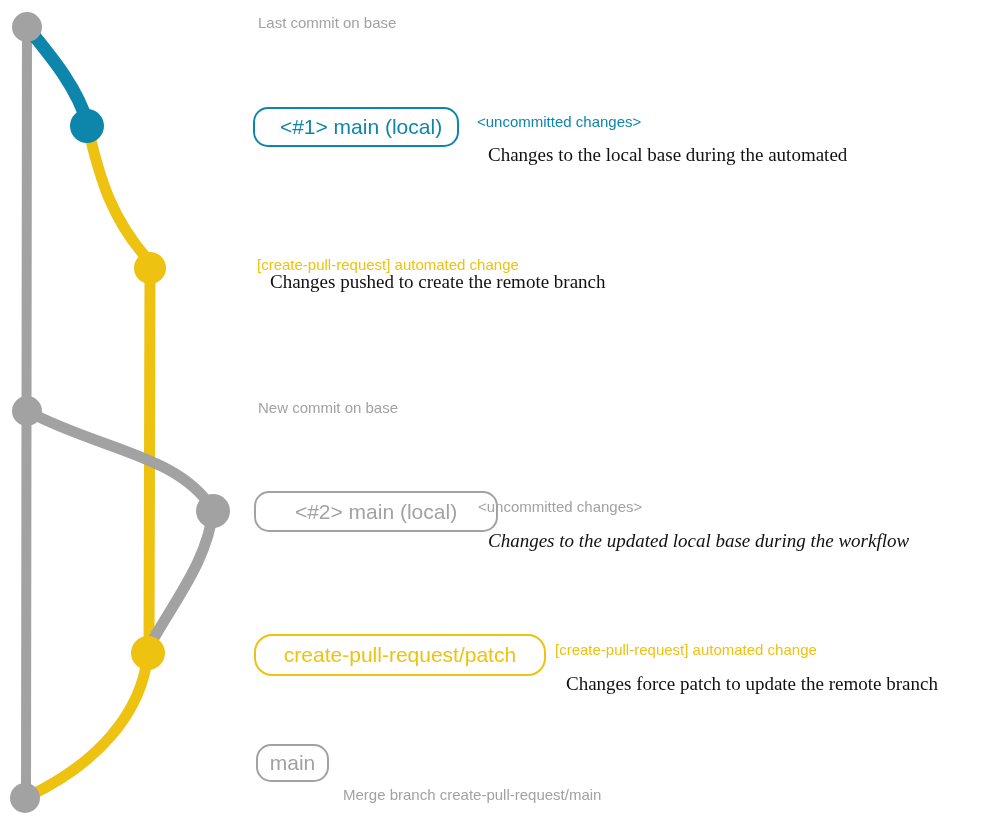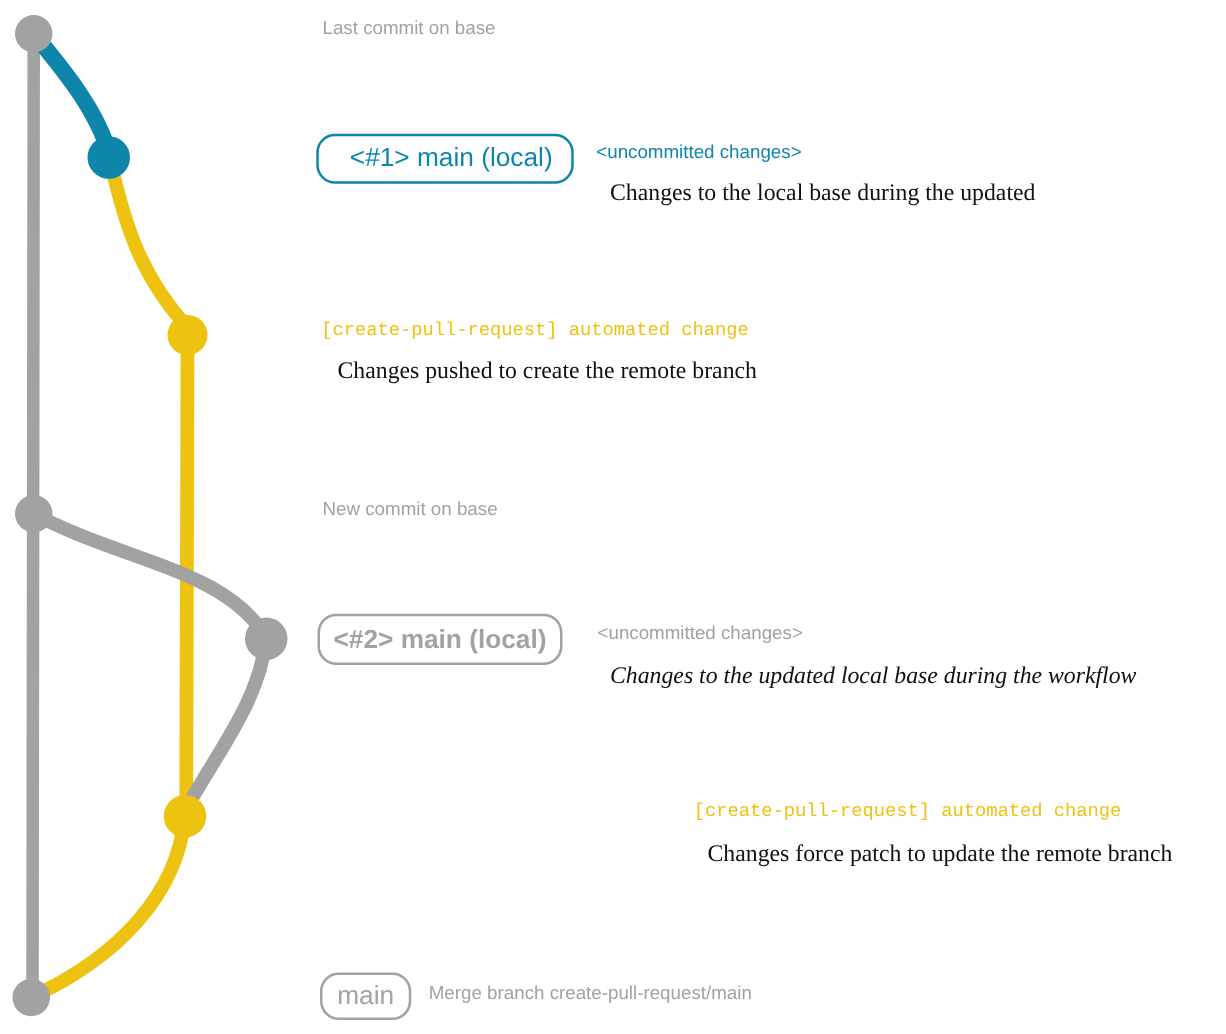--- a/index.html
+++ b/index.html
@@ -28,21 +28,21 @@
 
   .lbl {
     position: absolute;
     font-size: 15px;
     line-height: 1.15;
     white-space: nowrap;
     font-family: "Liberation Sans", sans-serif;
   }
   .lbl.gray   { color: var(--c-gray); }
   .lbl.blue   { color: var(--c-blue); }
-  .lbl.yellow { color: var(--c-yellow); font-family: Liberation Mono, monospace; }
+  .lbl.yellow { color: var(--c-yellow); }
 
   .note {
     position: absolute;
     font-family: "Liberation Serif", serif;
     font-size: 19px;
     line-height: 1.1;
     color: var(--c-black);
     white-space: nowrap;
   }
 
@@ -84,30 +84,31 @@
     <circle cx="87" cy="126" r="17" class="fill-blue"></circle>
     <circle cx="150" cy="268" r="16" class="fill-yellow"></circle>
     <circle cx="213" cy="511" r="17" class="fill-gray"></circle>
     <circle cx="148" cy="653" r="17" class="fill-yellow"></circle>
   </svg>
 
   <div class="lbl gray" style="left:258px; top:14px;">Last commit on base</div>
 
   <div class="pill blue" style="left:253px; top:107px; width:206px; height:40px;">&lt;#1&gt; main (local)</div>
   <div class="lbl blue" style="left:477px; top:113px;">&lt;uncommitted changes&gt;</div>
-  <div class="note" style="left:488px; top:145px;">Changes to the local base during the updated</div>
+  <div class="note" style="left:488px; top:145px;">Changes to the local base during the automated</div>
 
   <div class="lbl yellow" style="left:257px; top:256px;">[create-pull-request] automated change</div>
-  <div class="note" style="left:270px; top:287px;">Changes pushed to create the remote branch</div>
+  <div class="note" style="left:270px; top:272px;">Changes pushed to create the remote branch</div>
 
   <div class="lbl gray" style="left:258px; top:399px;text-align:right;">New commit on base</div>
 
-  <div class="pill gray" style="left:254px; top:491px; width:196px; height:41px;font-weight:bold;">&lt;#2&gt; main (local)</div>
+  <div class="pill gray" style="left:254px; top:491px; width:244px; height:41px;">&lt;#2&gt; main (local)</div>
   <div class="lbl gray" style="left:478px; top:498px;">&lt;uncommitted changes&gt;</div>
   <div class="note" style="left:488px; top:531px;font-style:italic;">Changes to the updated local base during the workflow</div>
 
+  <div class="pill yellow" style="left:254px; top:634px; width:292px; height:42px; border-radius:18px;">create-pull-request/patch</div>
   <div class="lbl yellow" style="left:555px; top:641px;">[create-pull-request] automated change</div>
   <div class="note" style="left:566px; top:674px;">Changes force patch to update the remote branch</div>
 
-  <div class="pill gray" style="left:256px; top:778px; width:73px; height:38px;">main</div>
+  <div class="pill gray" style="left:256px; top:744px; width:73px; height:38px;">main</div>
   <div class="lbl gray" style="left:343px; top:786px;">Merge branch create-pull-request/main</div>
 
 </div>
 
 </body></html>

